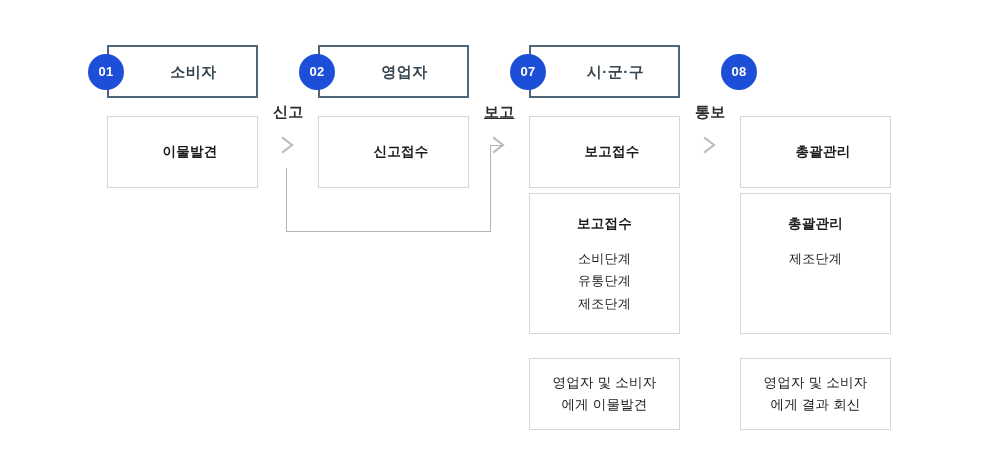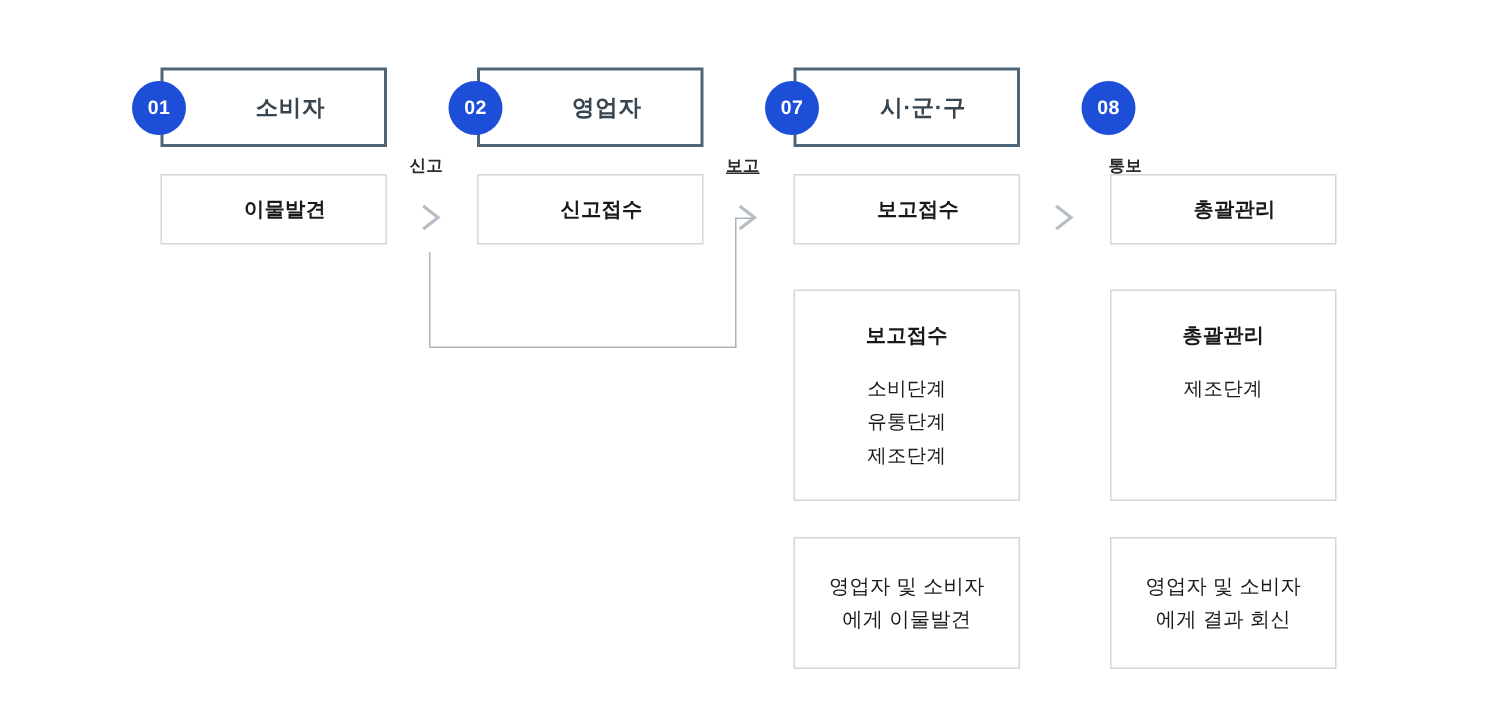--- a/index.html
+++ b/index.html
@@ -79,23 +79,23 @@
     position: absolute;
     left: 0;
     width: 151px;
     box-sizing: border-box;
     border: 1px solid #d6d6d6;
     background: #ffffff;
     display: flex;
     flex-direction: column;
     align-items: center;
   }
-  .box-a { top: 116px; height: 47px; justify-content: center; padding-left: 15px; }
+  .box-a { top: 116px; height: 72px; justify-content: center; padding-left: 15px; }
   .box-b { top: 193px; height: 141px; justify-content: flex-start; padding-top: 20px; }
-  .box-c { top: 358px; height: 88px; justify-content: center; }
+  .box-c { top: 358px; height: 72px; justify-content: center; }
 
   .box-title {
     font-size: 13.5px;
     font-weight: bold;
     color: #1a1a1a;
     text-align: center;
     line-height: 1.45;
     letter-spacing: 0.2px;
   }
   .box-b .box-title { margin-bottom: 14px; }
@@ -119,21 +119,21 @@
     line-height: 1.6;
     letter-spacing: 0.2px;
   }
 
   
   .connector {
     position: absolute;
   }
   .conn-label {
     position: absolute;
-    font-size: 11px;
+    font-size: 15px;
     font-weight: bold;
     color: #2b2b2b;
     white-space: nowrap;
     letter-spacing: 0.2px;
   }
   .chevron {
     position: absolute;
     width: 18px;
     height: 24px;
   }
@@ -239,21 +239,21 @@
       </svg>
     </div>
 
     <div class="line-v" style="left:286px; top:168px; height:63px;"></div>
     <div class="line-h" style="left:286px; top:231px; width:205px;"></div>
     <div class="line-v" style="left:490px; top:145px; height:87px;"></div>
     <div class="line-h" style="left:490px; top:145px; width:12px;"></div>
   </div>
 
   <div class="connector">
-    <div class="conn-label" style="left:695px; top:103px;margin-left:44px;">통보</div>
+    <div class="conn-label" style="left:695px; top:103px;">통보</div>
     <div class="chevron" style="left:701px; top:133px;">
       <svg width="18" height="24" viewBox="0 0 18 24">
         <polyline points="4,5 13,12 4,19" fill="none" stroke="#b7bec5" stroke-width="2.2" stroke-linecap="square" stroke-linejoin="miter"></polyline>
       </svg>
     </div>
   </div>
 
 </div>
 
 </body></html>

